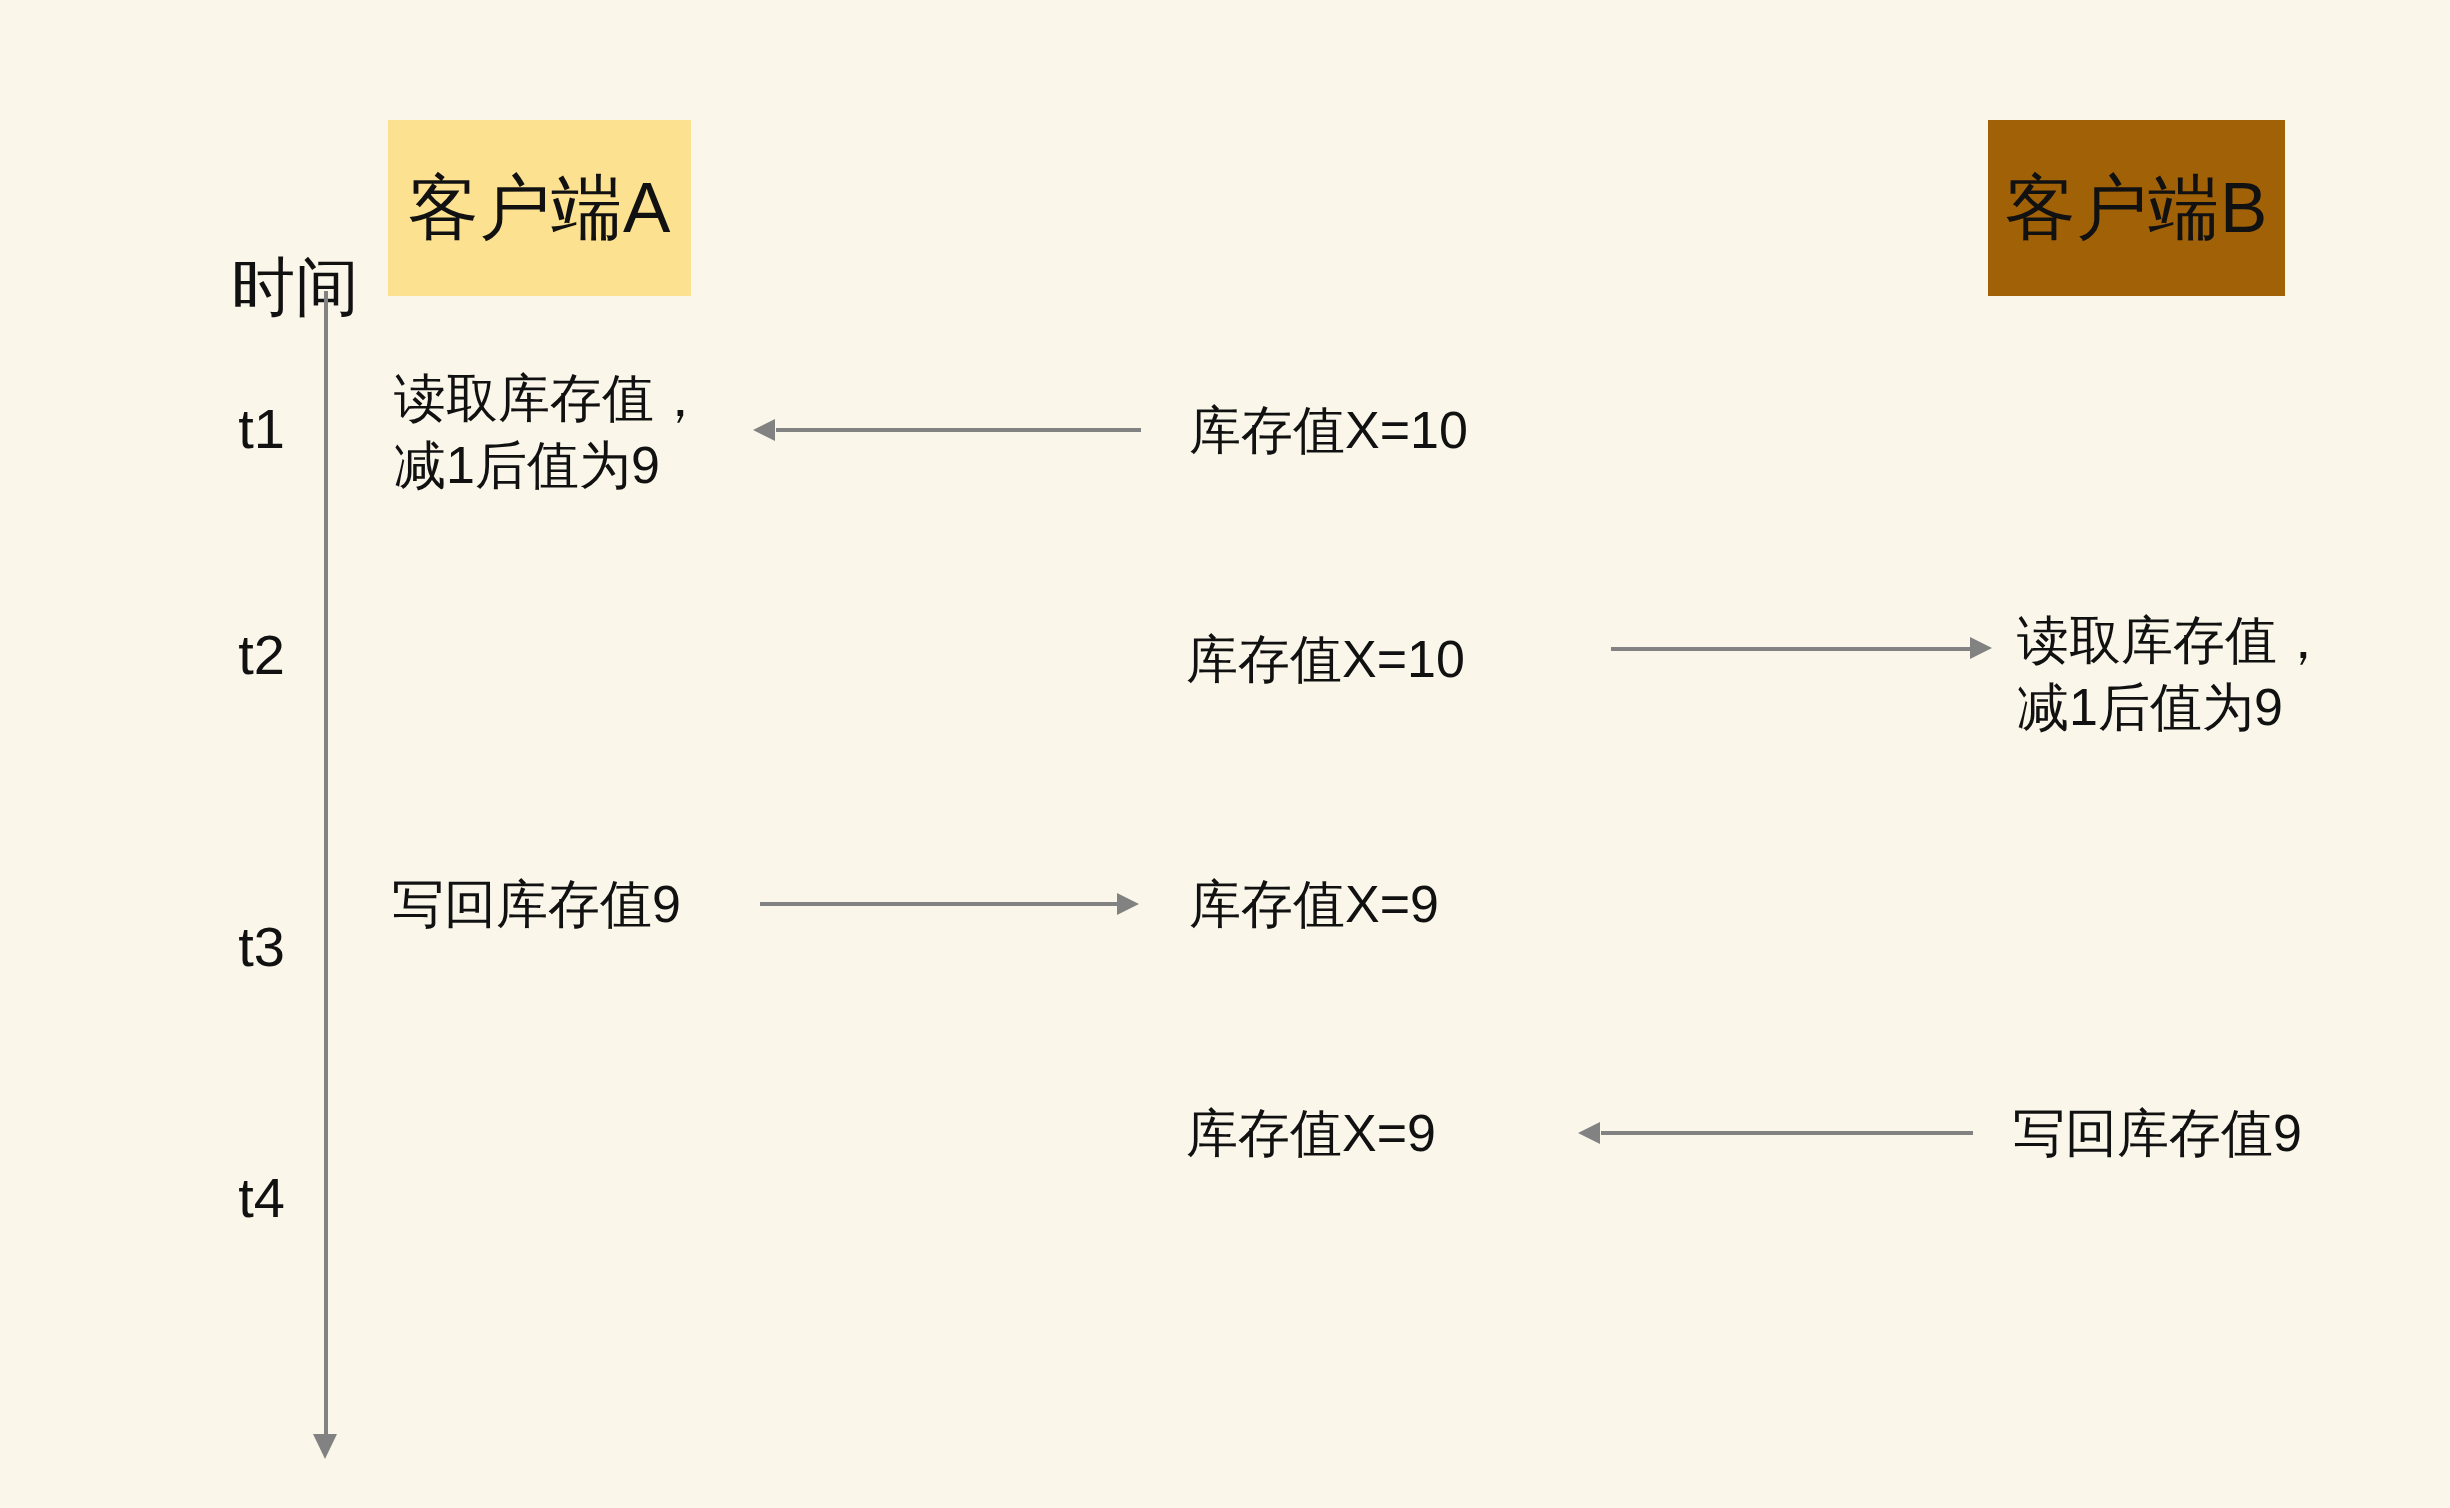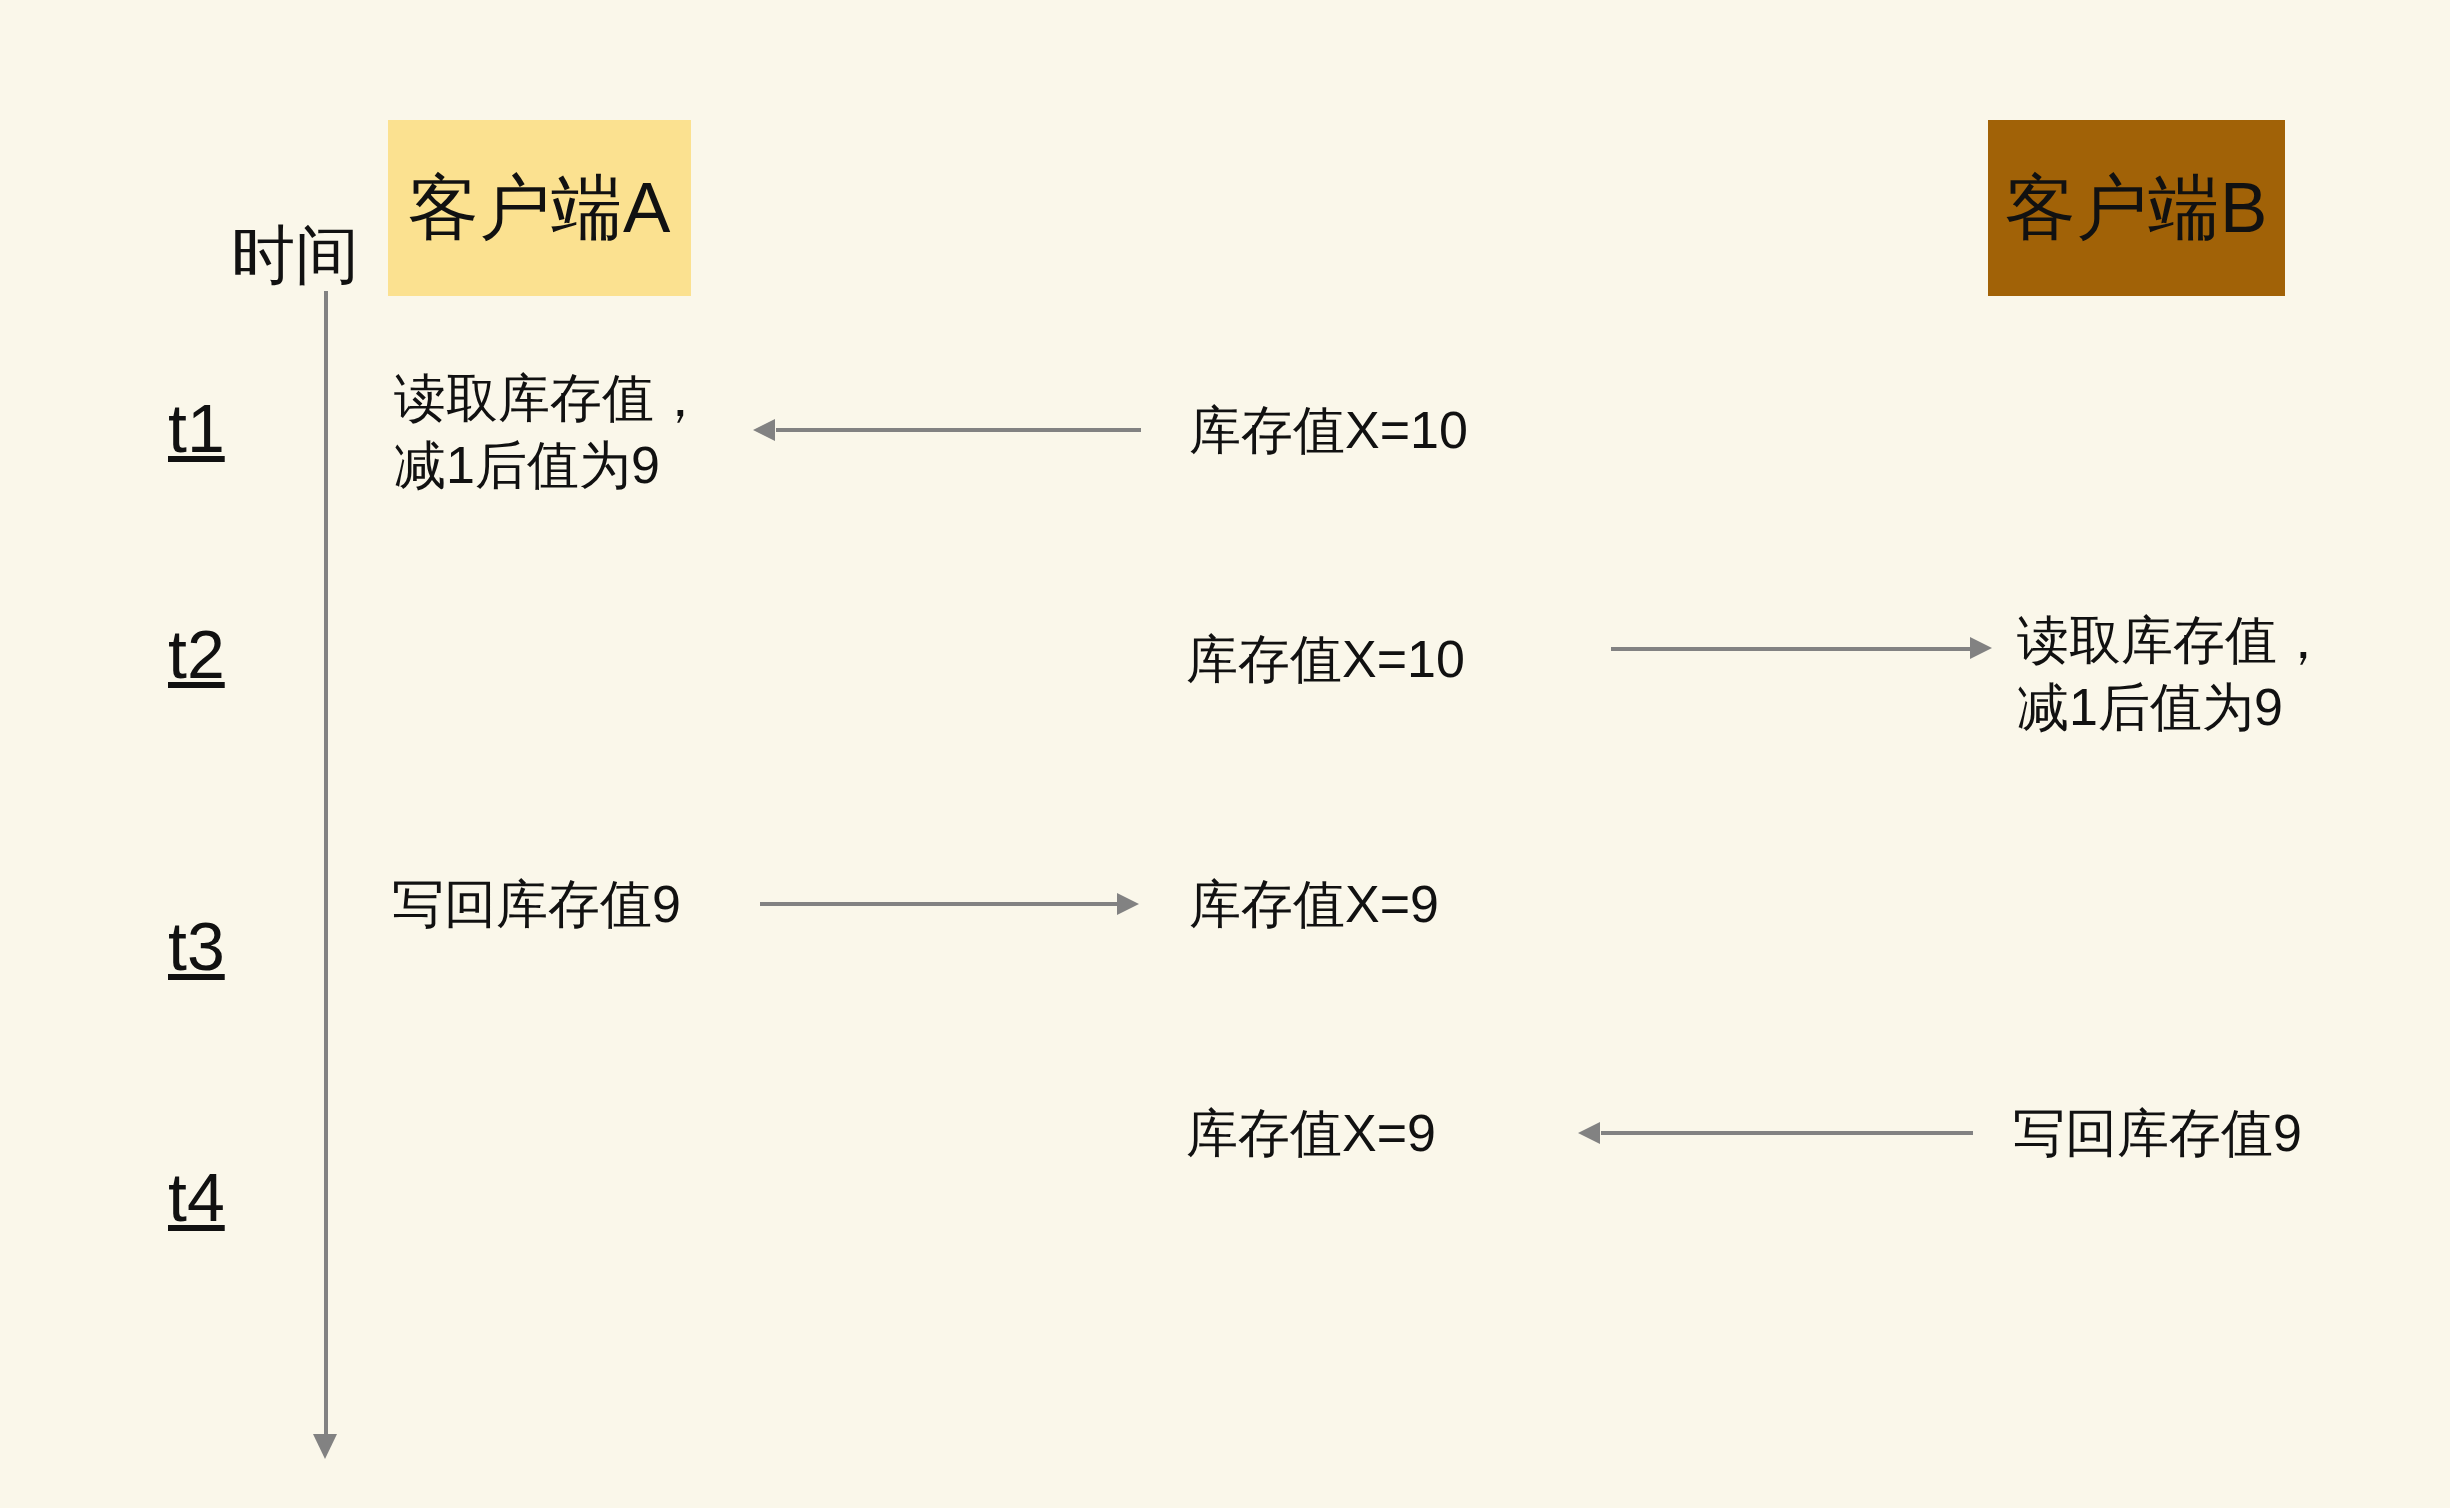--- a/index.html
+++ b/index.html
@@ -15,30 +15,30 @@
   .actor{
     position:absolute;top:120px;height:176px;
     display:flex;align-items:center;justify-content:center;
     font-size:71px;font-weight:500;letter-spacing:0.8px;
   }
   #actor-a{left:388px;width:303px;background:#FBE190;}
   #actor-redis{left:1158px;width:421px;background:#C0E5BA;}
   #actor-b{left:1988px;width:297px;background:#a16207;}
 
   
-  .axis-label{position:absolute;left:231px;top:212px;font-size:64px;font-weight:500;}
+  .axis-label{position:absolute;left:231px;top:244px;font-size:64px;font-weight:500;}
   .vline{position:absolute;left:324px;top:291px;width:4.2px;height:1143px;background:#828282;}
   .vhead{
     position:absolute;left:313px;top:1434px;width:0;height:0;
     border-left:12.6px solid transparent;border-right:12.6px solid transparent;
     border-top:25px solid #828282;
   }
 
   
-  .tick{position:absolute;left:168px;width:117px;text-align:left;font-size:68px;line-height:67px;text-decoration:underline;}
+  .tick{position:absolute;left:168px;width:117px;text-align:right;font-size:56px;line-height:67px;}
   #tick-t1{top:395px;}
   #tick-t2{top:621px;}
   #tick-t3{top:913px;}
   #tick-t4{top:1164px;}
 
   
   .msg{position:absolute;font-size:52px;line-height:67px;white-space:pre-line;}
   #msg-t1-a{left:394px;top:365px;}
   #msg-t1-redis{left:1189px;top:397px;}
   #msg-t2-redis{left:1186px;top:626px;}

